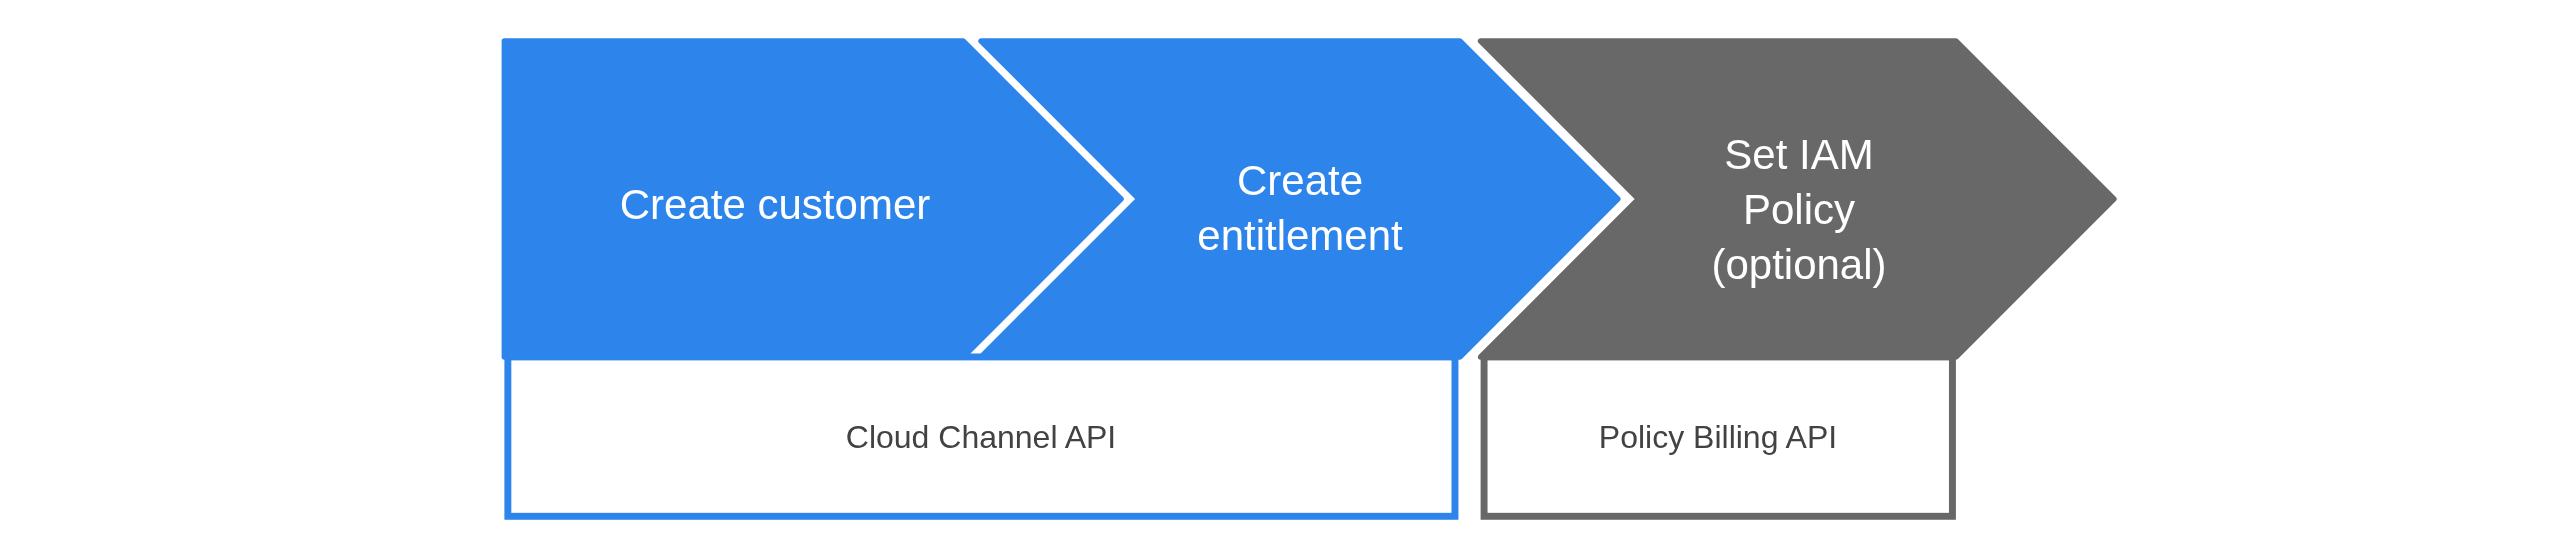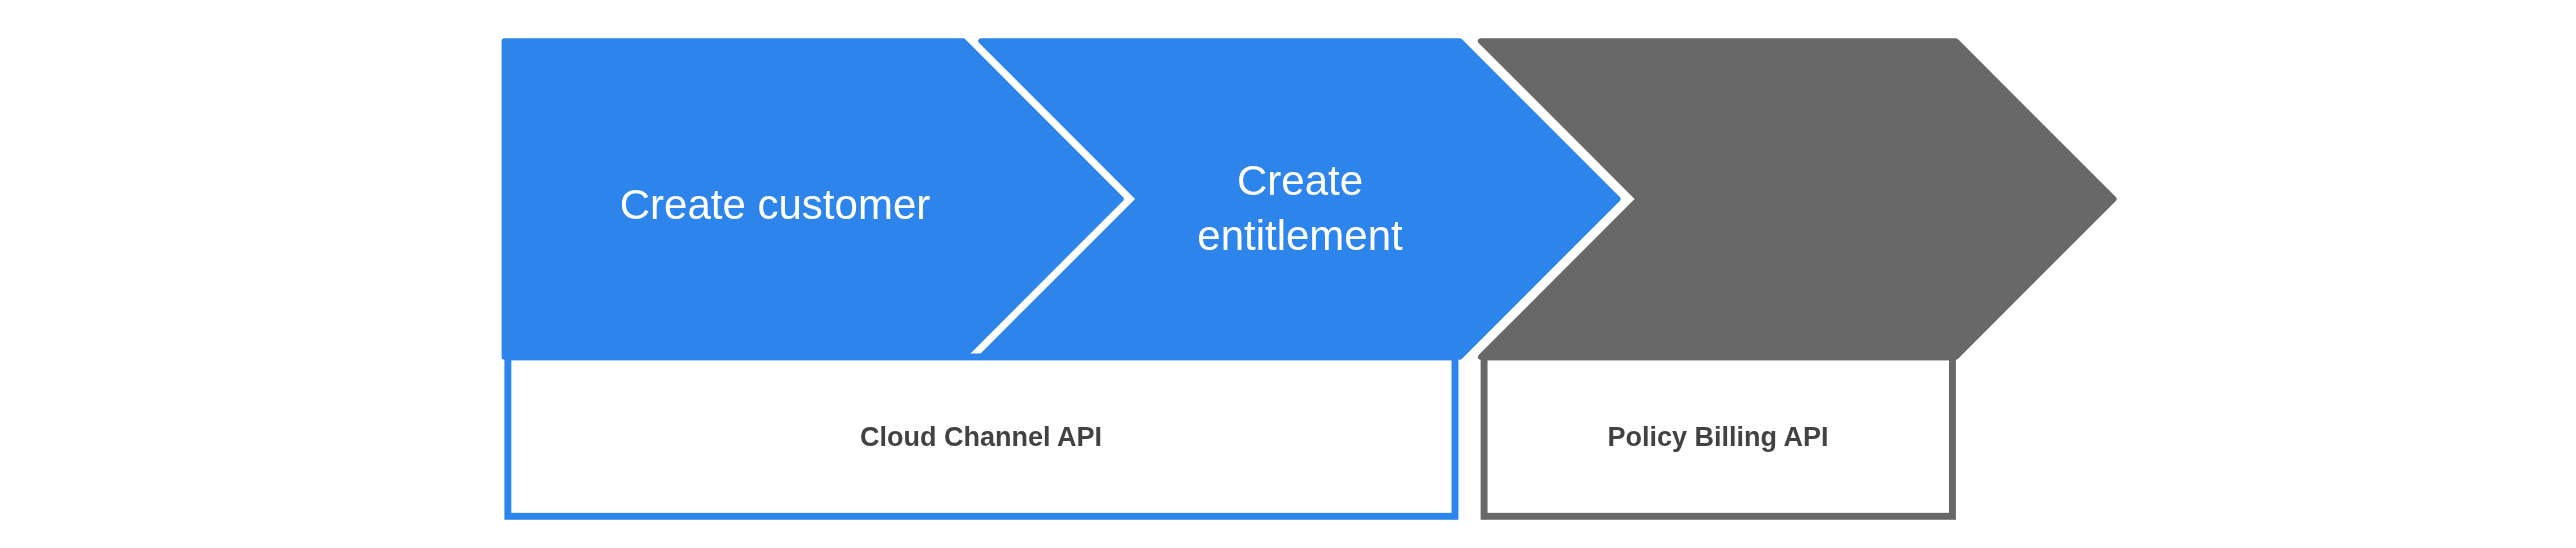--- a/index.html
+++ b/index.html
@@ -37,23 +37,23 @@
     white-space: pre-line;
     pointer-events: none;
   }
   .step-label {
     font-size: 42px;
     line-height: 55px;
     font-weight: 400;
     color: #ffffff;
   }
   .api-label {
-    font-size: 27px;
+    font-size: 32px;
     line-height: 39px;
-    font-weight: 700;
+    font-weight: 400;
     color: #424242;
   }
   #step-label-1 { left: 775px; top: 204px; }
   #step-label-2 { left: 1300px; top: 208px; }
   #step-label-3 { left: 1799px; top: 209px; }
   #api-label-1  { left: 981px; top: 437px; }
   #api-label-2  { left: 1718px; top: 437px; }
 </style>
 </head>
 <body>
@@ -71,19 +71,22 @@
     <path class="chevron" d="M 1416,59 L 2107,59 L 2335,287 L 2107,515 L 1416,515 L 1644,287 Z" fill="#2D85EB" stroke="#2D85EB"></path>
 
     <path class="chevron" d="M 2137,59 L 2823,59 L 3051,287 L 2823,515 L 2137,515 L 2365,287 Z" fill="#686868" stroke="#686868"></path>
   </svg>
 
   <div class="label step-label" id="step-label-2">Create
 entitlement</div>
 
   <div class="label step-label" id="step-label-1">Create customer</div>
 
+  <div class="label step-label" id="step-label-3">Set IAM
+Policy
+(optional)</div>
 
   <div class="label api-label" id="api-label-1">Cloud Channel API</div>
 
   <div class="label api-label" id="api-label-2">Policy Billing API</div>
 
 </div>
 
 
 </body></html>

